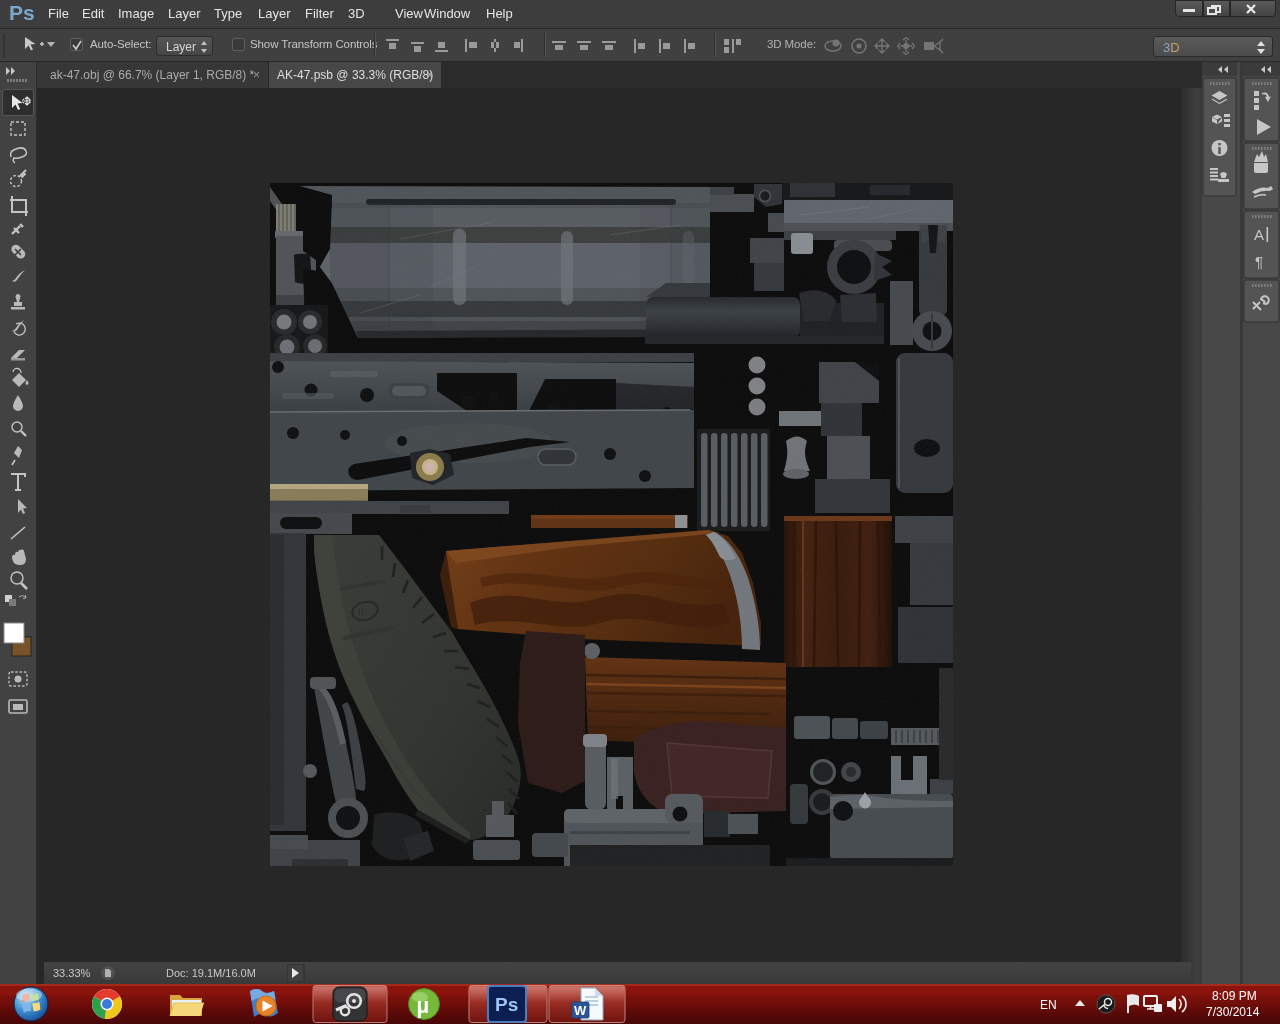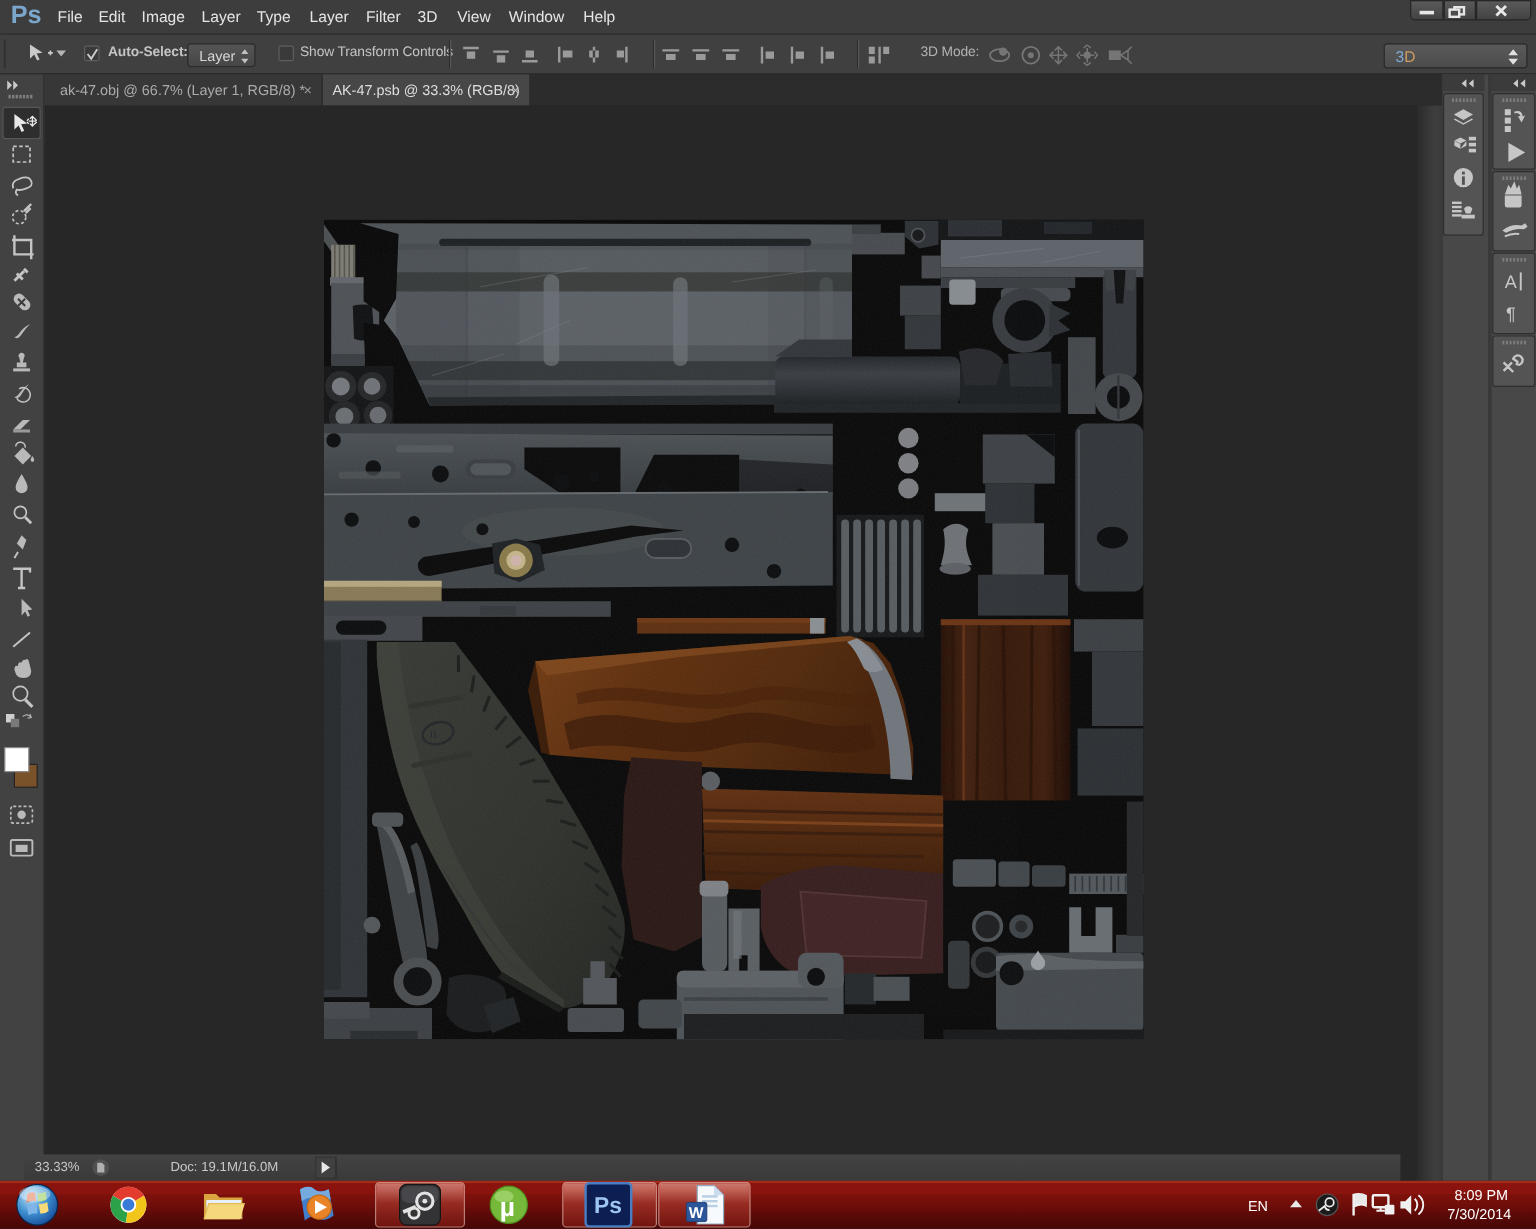--- a/index.html
+++ b/index.html
@@ -5,39 +5,39 @@
 #menubar{left:0;top:0;width:1280px;height:28px;background:#3d3d3d;border-bottom:1px solid #2b2b2b;}
 .mi{position:absolute;top:6px;font-size:13px;color:#e5e5e5;}
 #pslogo{position:absolute;left:9px;top:1px;font-size:21px;font-weight:bold;color:#7ba7cc;letter-spacing:0px;}
 #optbar{left:0;top:29px;width:1280px;height:32px;background:#404040;border-bottom:1px solid #282828;}
 #tabbar{left:36px;top:62px;width:1166px;height:26px;background:#2c2c2c;}
 .tab{position:absolute;top:0;height:26px;font-size:12px;line-height:26px;white-space:nowrap;}
 #toolbar{left:0;top:62px;width:36px;height:922px;background:#424242;border-right:1px solid #2d2d2d;}
 #canvasarea{left:37px;top:88px;width:1144px;height:874px;background:#272727;}
 #sliver{left:1181px;top:88px;width:21px;height:896px;background:linear-gradient(to right,#2b2b2b,#3e3e3e 70%,#3a3a3a);border-right:2px solid #1f1f1f;}
 #panels{left:1202px;top:62px;width:78px;height:922px;background:#484848;}
-#statusbar{left:20px;top:962px;width:1147px;height:32px;background:linear-gradient(#434343,#353535);font-size:11px;color:#c8c8c8;}
+#statusbar{left:44px;top:962px;width:1147px;height:32px;background:linear-gradient(#434343,#353535);font-size:11px;color:#c8c8c8;}
 #taskbar{left:0;top:984px;width:1280px;height:40px;background:linear-gradient(#9e1d12 0%,#87130c 12%,#740f0a 45%,#580908 75%,#470707 100%);}
 .winbtn{position:absolute;top:0;height:17px;background:linear-gradient(#5a5a5a,#434343);border:1px solid #262626;box-sizing:border-box;}
 .chk{position:absolute;width:13px;height:13px;background:#3a3a3a;border:1px solid #5e5e5e;border-radius:2px;box-sizing:border-box;}
 .obtext{position:absolute;font-size:11.5px;color:#c4c4c4;letter-spacing:-0.1px;}
 .sep{position:absolute;width:1px;background:#555;border-left:1px solid #2e2e2e;}
 </style></head><body>
 
 <div class="abs" id="menubar">
   <span id="pslogo">Ps</span>
   <span class="mi" style="left:48px">File</span>
   <span class="mi" style="left:82px">Edit</span>
   <span class="mi" style="left:118px">Image</span>
   <span class="mi" style="left:168px">Layer</span>
   <span class="mi" style="left:214px">Type</span>
   <span class="mi" style="left:258px">Layer</span>
   <span class="mi" style="left:305px">Filter</span>
   <span class="mi" style="left:348px">3D</span>
-  <span class="mi" style="left:381px">View</span>
+  <span class="mi" style="left:395px">View</span>
   <span class="mi" style="left:424px">Window</span>
   <span class="mi" style="left:486px">Help</span>
 </div>
 
 <div class="winbtn" style="left:1175px;width:28px;border-bottom-left-radius:4px;"></div>
 <div class="winbtn" style="left:1203px;width:27px;"></div>
 <div class="winbtn" style="left:1230px;width:46px;border-bottom-right-radius:4px;"></div>
 <svg class="abs" style="left:1175px;top:0;" width="101" height="17" viewBox="0 0 101 17">
   <rect x="8" y="9" width="12" height="3" fill="#e6e6e6"></rect>
   <rect x="37" y="6" width="8" height="6" fill="none" stroke="#e6e6e6" stroke-width="2"></rect>
@@ -51,21 +51,21 @@
       <rect x="3" y="4" width="2" height="24" fill="#333"></rect>
       <path d="M25 8 l0 12 l3.5 -3.5 l2.5 5 l2 -1 l-2.5 -5 l5 -0.5 z" fill="#c9c9c9"></path>
       <path d="M40 15 h4 m-2 -2 v4" stroke="#c9c9c9" stroke-width="1.4" fill="none"></path>
       <path d="M47 13 l4 5 l4 -5 z" fill="#b5b5b5"></path>
     </g>
   </svg>
   <div class="chk" style="left:70px;top:9px;"></div>
   <svg class="abs" style="left:70px;top:9px" width="14" height="14">
       <path d="M3 7 l3 4 l5 -8" stroke="#ccc" stroke-width="1.6" fill="none"></path>
     </svg>
-  <span class="obtext" style="left:90px;top:9px;font-weight:bold;">Auto-Select:</span>
+  <span class="obtext" style="left:90px;top:9px;">Auto-Select:</span>
   <div class="abs" style="left:156px;top:7px;width:57px;height:20px;background:linear-gradient(#555,#464646);border:1px solid #2c2c2c;border-radius:3px;box-sizing:border-box;">
      <span style="position:absolute;left:9px;top:3px;font-size:12px;color:#d6d6d6;">Layer</span>
      <svg style="position:absolute;right:3px;top:3px" width="10" height="14">
         <path d="M2 5 l3 -4 l3 4 z M2 9 l3 4 l3 -4 z" fill="#c2c2c2"></path>
       </svg>
   </div>
   <div class="chk" style="left:232px;top:9px;"></div>
   <span class="obtext" style="left:250px;top:9px;">Show Transform Controls</span>
   <div class="sep" style="left:374px;top:4px;height:24px;"></div>
   <div class="sep" style="left:544px;top:4px;height:24px;"></div>

